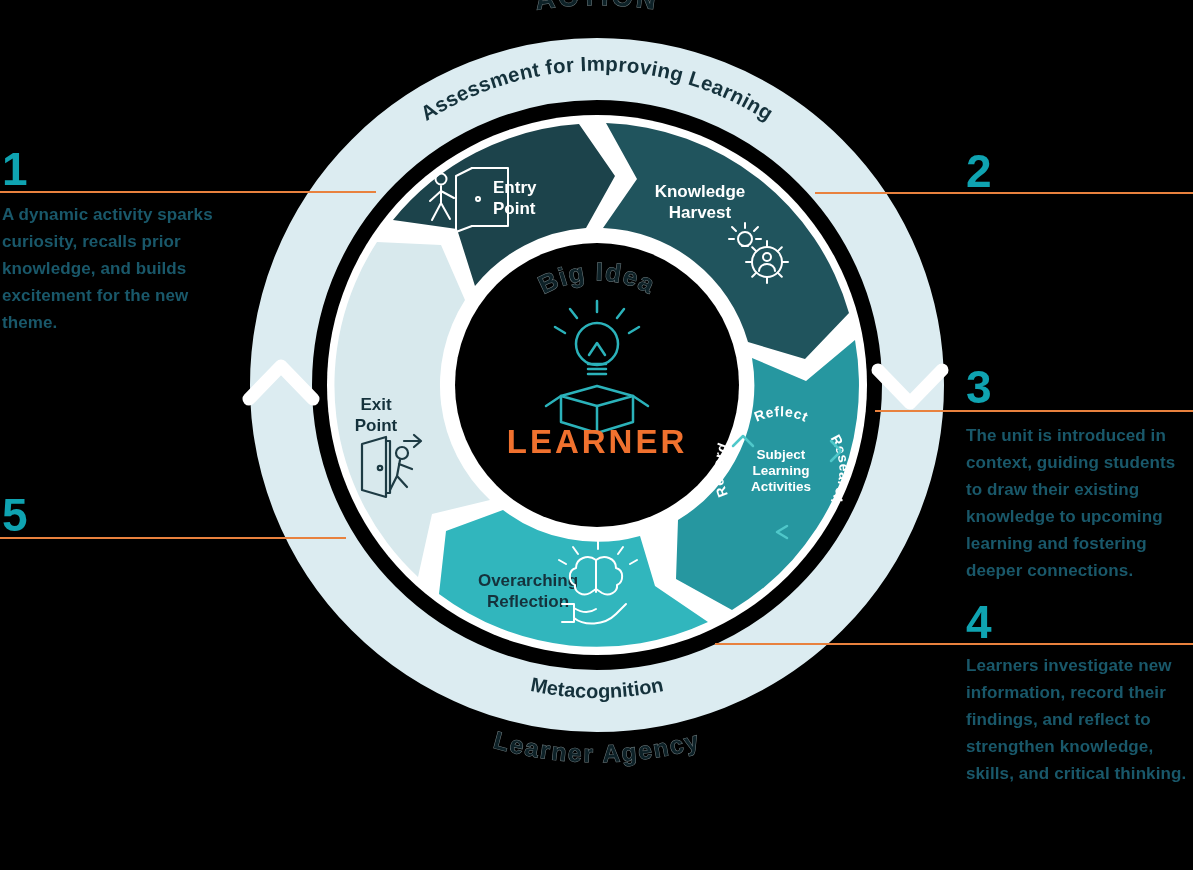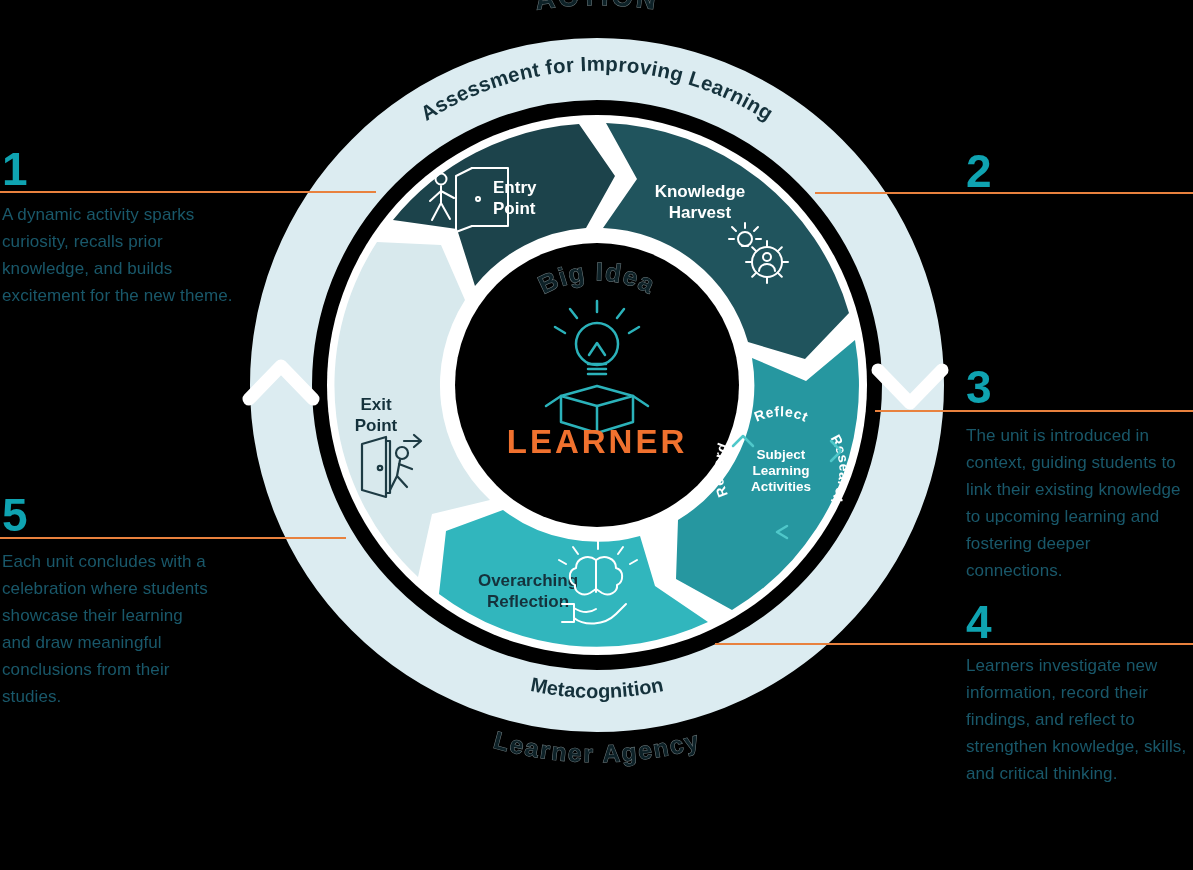--- a/index.html
+++ b/index.html
@@ -1,21 +1,21 @@
 <!DOCTYPE html>
 <html><head>
 <meta charset="utf-8">
 <style>
   html,body{margin:0;padding:0;background:#000;}
   .stage{position:relative;width:1193px;height:870px;background:#000;overflow:hidden;
          font-family:"Liberation Sans",sans-serif;}
   .stage svg{position:absolute;left:0;top:0;}
   .ann{position:absolute;}
   .num{font-weight:700;font-size:46px;line-height:46px;color:#0fa3b1;}
-  .para{font-size:17px;line-height:27px;color:#19586a;font-weight:400;letter-spacing:.1px;}
+  .para{font-size:17px;line-height:27px;color:#19586a;font-weight:700;letter-spacing:.1px;}
   .hline{position:absolute;height:2px;background:#e8813e;}
   
   .ringText{font-family:"Liberation Sans",sans-serif;font-weight:700;fill:#15323c;}
   .outlined{font-family:"Liberation Sans",sans-serif;font-weight:700;fill:#0d2127;
             stroke:#b9ced4;stroke-opacity:.6;stroke-width:1;paint-order:stroke;}
   .segLabelLight{font-family:"Liberation Sans",sans-serif;font-weight:700;fill:#ffffff;}
   .segLabelDark{font-family:"Liberation Sans",sans-serif;font-weight:700;fill:#15323c;}
   .miniWord{font-family:"Liberation Sans",sans-serif;font-weight:700;font-size:14px;fill:#ffffff;letter-spacing:.5px;}
   .learner{font-family:"Liberation Sans",sans-serif;font-weight:700;font-size:33px;fill:#f0712e;letter-spacing:3px;}
 </style>
@@ -152,25 +152,24 @@
   </div>
   <div class="ann para" style="left:2px;top:201px;width:246px">A dynamic activity sparks curiosity, recalls prior knowledge, and builds excitement for the new theme.</div>
 
   <div class="ann" style="left:966px;top:148px">
     <div class="num">2</div>
   </div>
 
   <div class="ann" style="left:966px;top:364px">
     <div class="num">3</div>
   </div>
-  <div class="ann para" style="left:966px;top:422px;width:220px">The unit is introduced in context, guiding students to link their existing knowledge to upcoming learning and fostering deeper connections.</div>
+  <div class="ann para" style="left:966px;top:422px;width:220px">The unit is introduced in context, guiding students to draw their existing knowledge to upcoming learning and fostering deeper connections.</div>
 
   <div class="ann" style="left:966px;top:599px">
     <div class="num">4</div>
   </div>
   <div class="ann para" style="left:966px;top:652px;width:232px">Learners investigate new information, record their findings, and reflect to strengthen knowledge, skills, and critical thinking.</div>
 
   <div class="ann" style="left:2px;top:492px">
     <div class="num">5</div>
   </div>
-  <div class="ann para" style="left:2px;top:548px;width:212px">Each unit concludes with a celebration where students showcase their learning and draw meaningful conclusions from their studies.</div>
 
 </div>
 
 </body></html>

